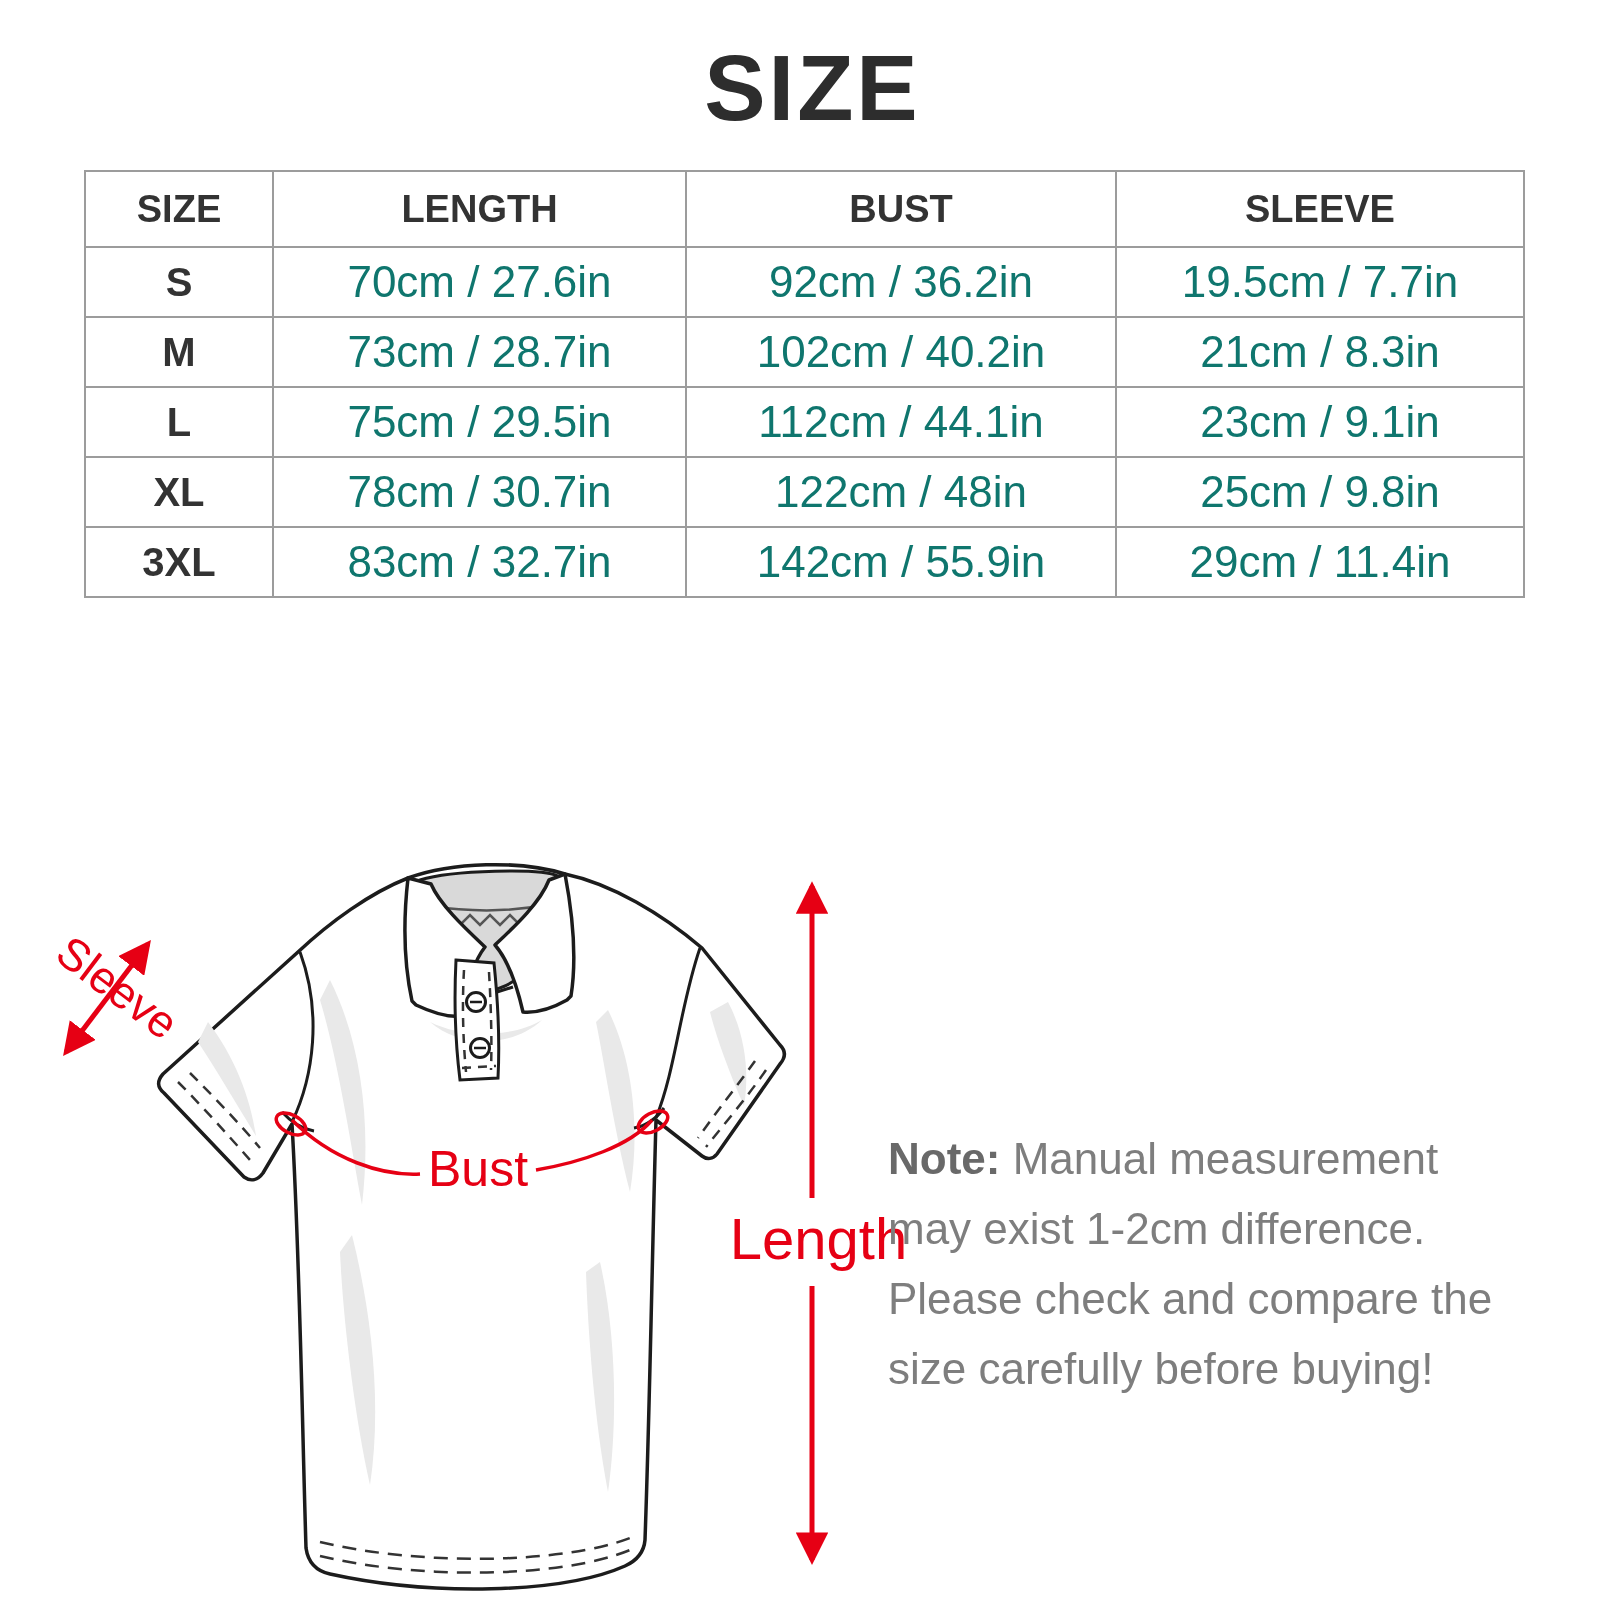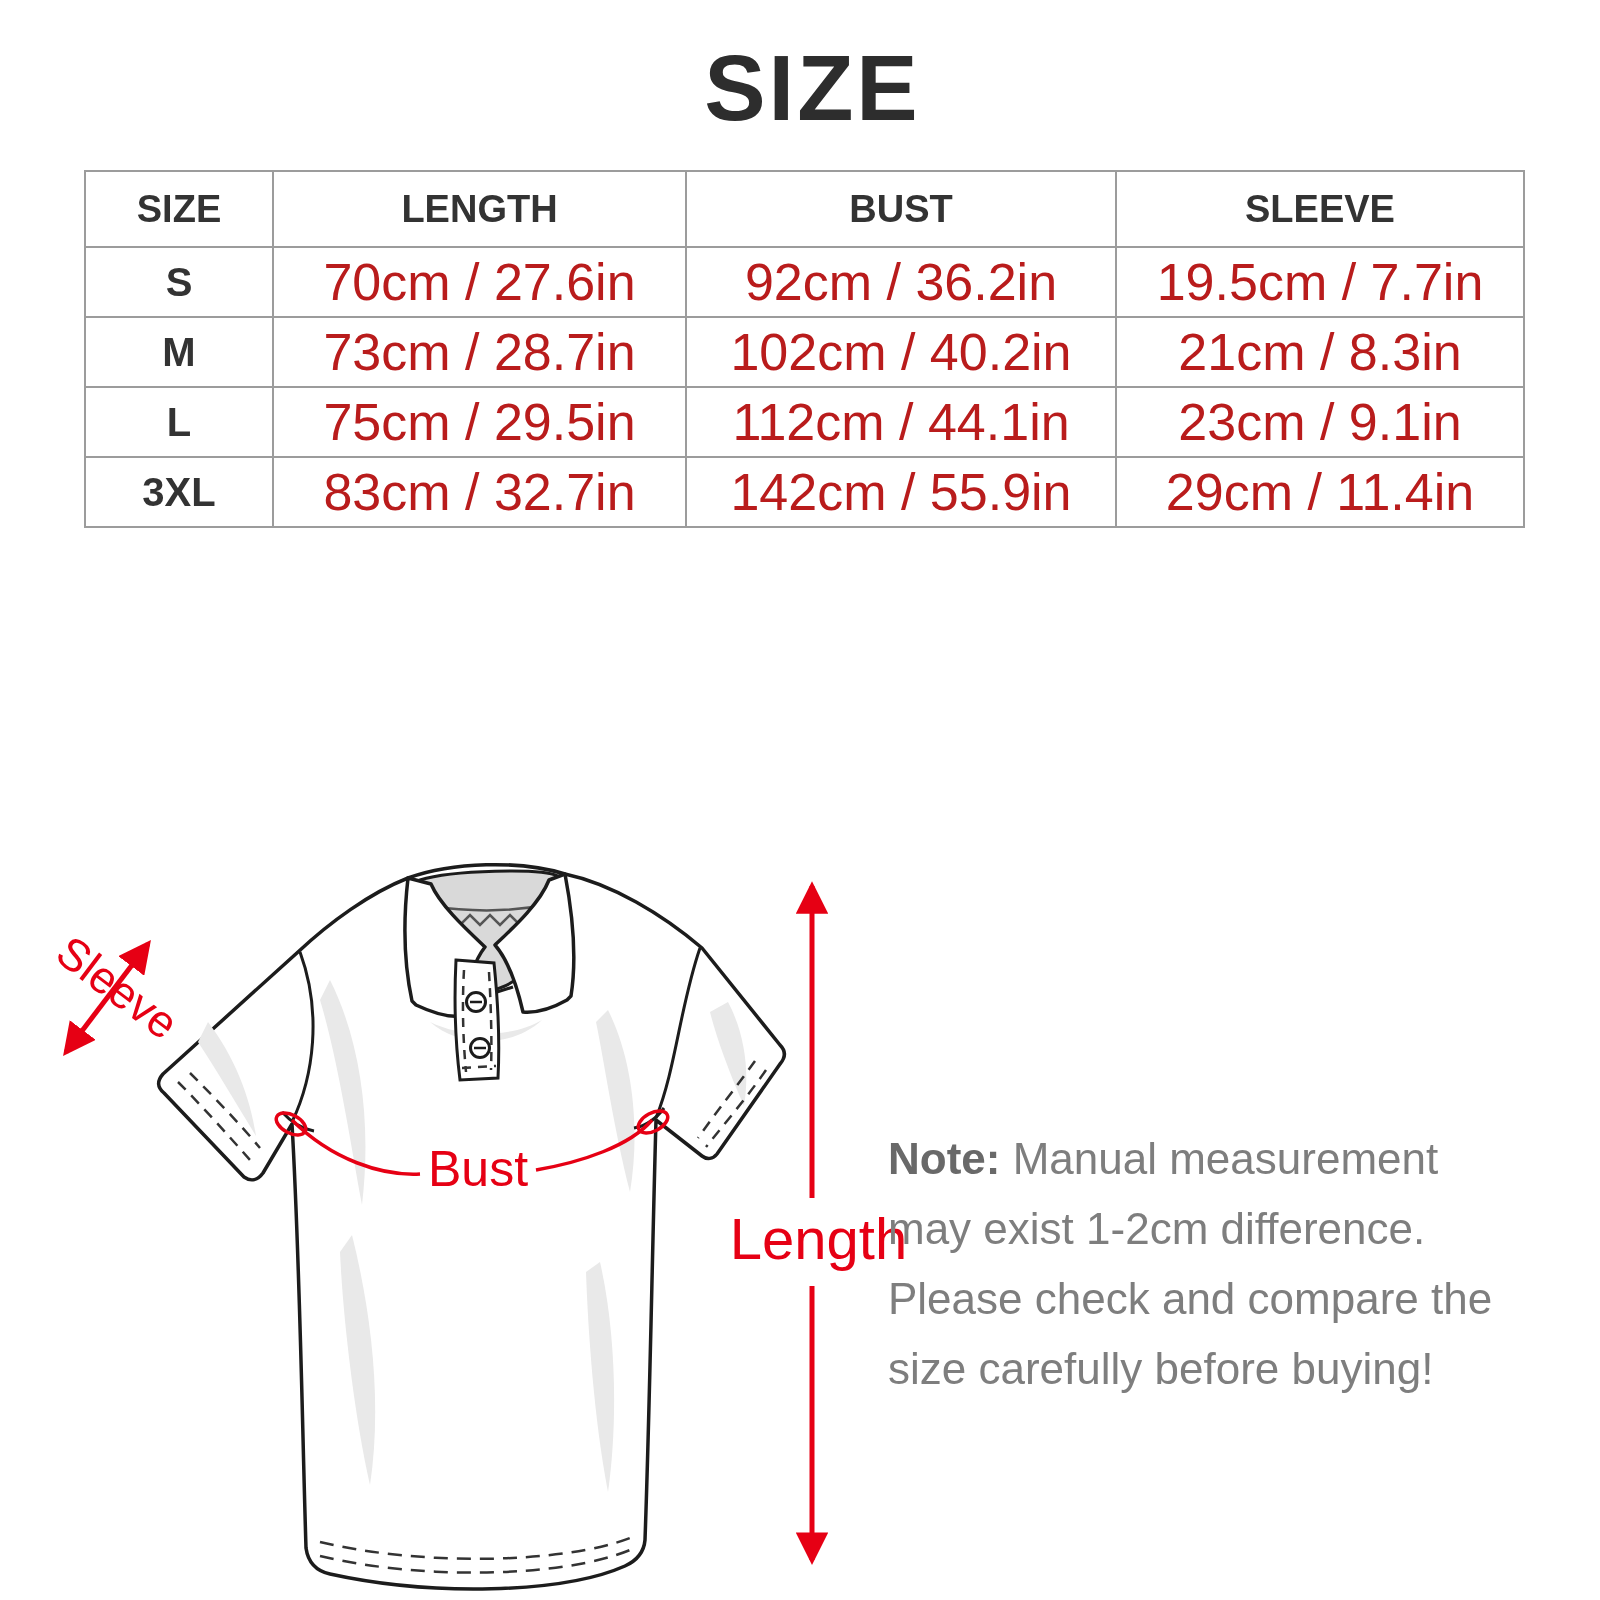--- a/index.html
+++ b/index.html
@@ -22,21 +22,21 @@
   table.size-table col.c4{width:408px;}
   table.size-table th, table.size-table td{
     border:2px solid #9c9c9c;text-align:center;vertical-align:middle;
     padding:0;white-space:nowrap;overflow:hidden;
   }
   table.size-table thead th{
     height:74px;font-size:38px;font-weight:bold;color:#333333;
   }
   table.size-table tbody tr{height:70px;}
   td.size-cell{font-size:40px;font-weight:bold;color:#333333;}
-  td.val-cell{font-size:52px;font-weight:normal;color:#b91c1c;}
+  td.val-cell{font-size:44px;font-weight:normal;color:#0f766e;}
   .diagram-svg{position:absolute;left:0;top:0;width:1600px;height:1600px;}
   .red-label{position:absolute;color:#e60014;white-space:nowrap;}
   .sleeve-label{
     left:32px;top:962px;width:170px;text-align:center;
     font-size:45px;transform:rotate(37deg);
   }
   .bust-label{left:408px;top:1140px;width:140px;text-align:center;font-size:50px;}
   .length-label{left:726px;top:1205px;width:185px;text-align:center;font-size:58px;}
   .note-block{
     position:absolute;left:888px;top:1080px;width:625px;
@@ -78,20 +78,26 @@
           <td class="size-cell">M</td>
           <td class="val-cell">73cm / 28.7in</td>
           <td class="val-cell">102cm / 40.2in</td>
           <td class="val-cell">21cm / 8.3in</td>
         </tr>
         <tr>
           <td class="size-cell">L</td>
           <td class="val-cell">75cm / 29.5in</td>
           <td class="val-cell">112cm / 44.1in</td>
           <td class="val-cell">23cm / 9.1in</td>
+        </tr>
+        <tr>
+          <td class="size-cell">XL</td>
+          <td class="val-cell">78cm / 30.7in</td>
+          <td class="val-cell">122cm / 48in</td>
+          <td class="val-cell">25cm / 9.8in</td>
         </tr>
         <tr>
           <td class="size-cell">3XL</td>
           <td class="val-cell">83cm / 32.7in</td>
           <td class="val-cell">142cm / 55.9in</td>
           <td class="val-cell">29cm / 11.4in</td>
         </tr>
       </tbody>
     </table>
   </div>

